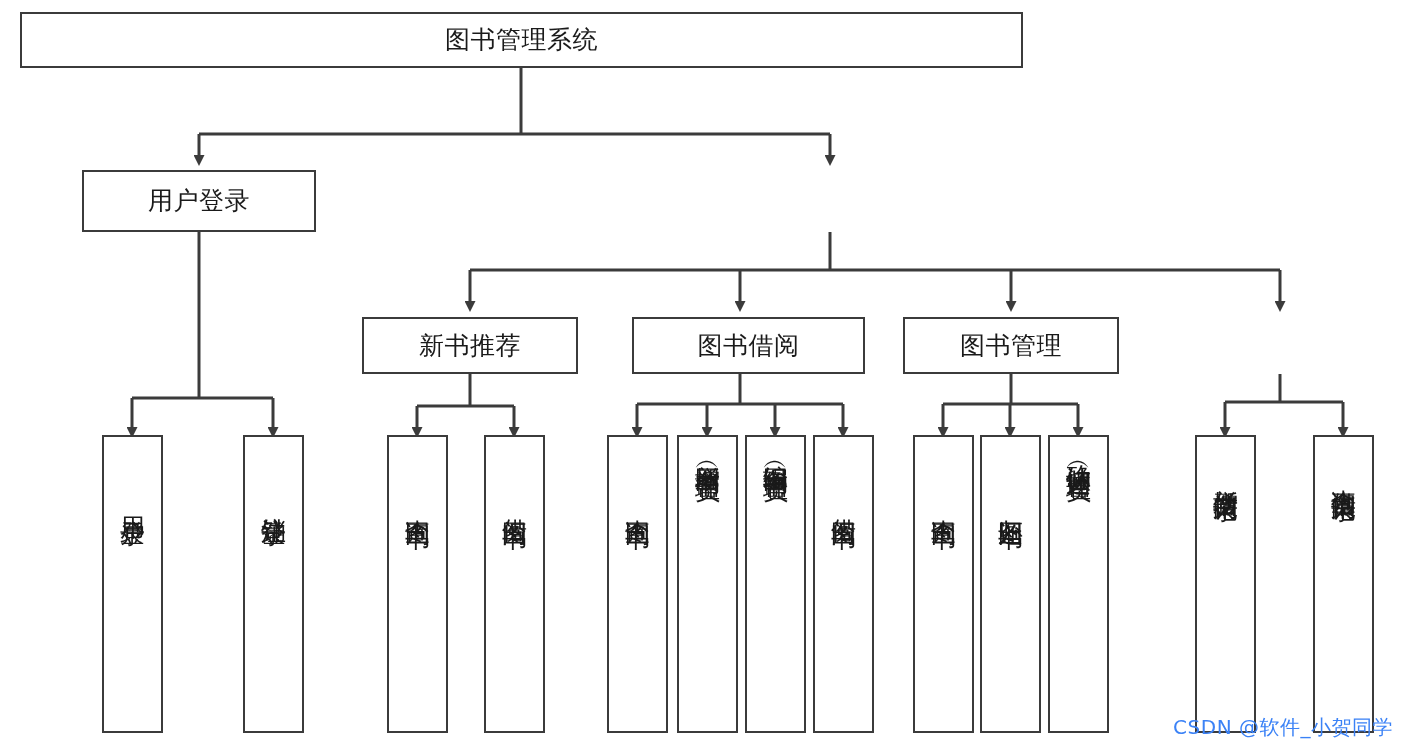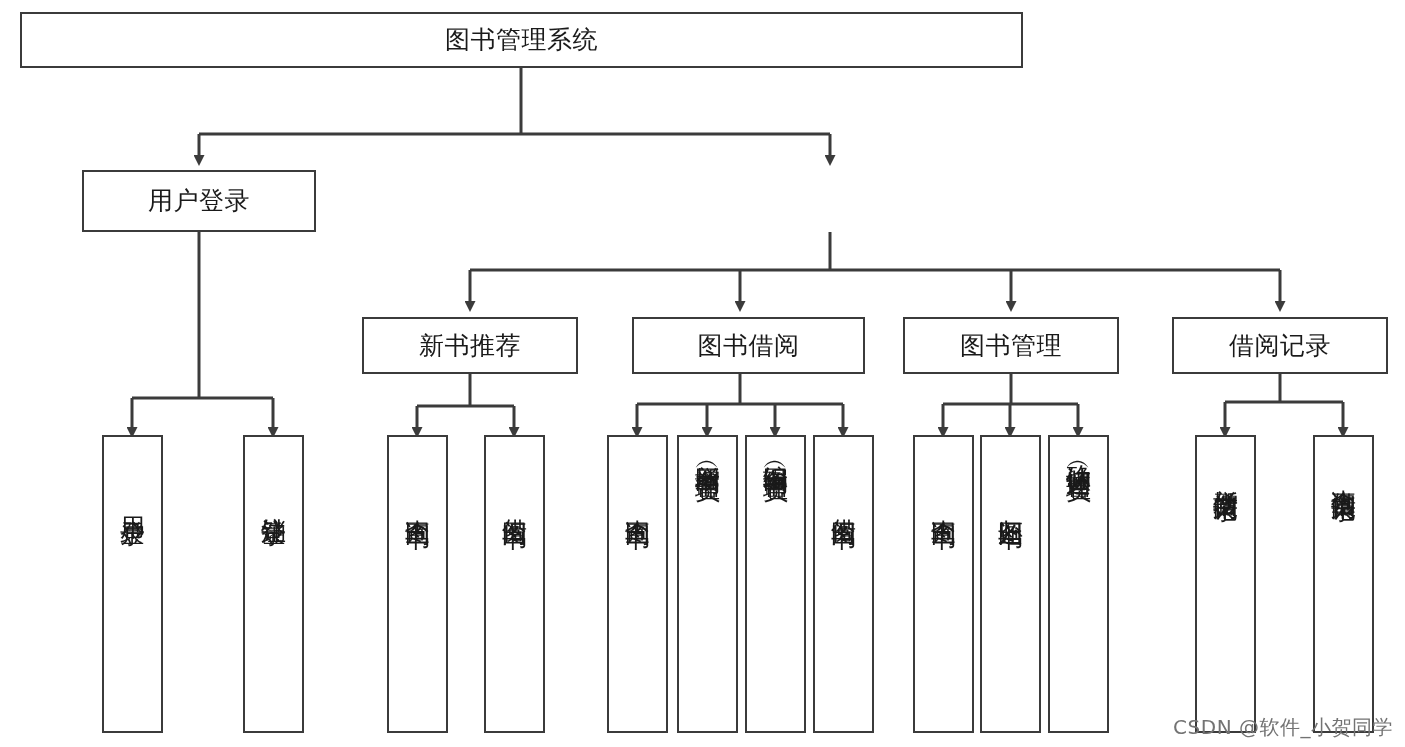--- a/index.html
+++ b/index.html
@@ -49,21 +49,21 @@
     writing-mode: vertical-rl;
     text-orientation: upright;
     letter-spacing: 2px;
     line-height: 1;
   }
   .watermark {
     position: absolute;
     right: 12px;
     bottom: 6px;
     font-size: 20px;
-    color: #737373;
+    color: #3b82f6;
     white-space: nowrap;
     letter-spacing: 0.5px;
   }
 </style>
 </head>
 <body>
 
 <div id="canvas">
 
   <svg class="diagram" viewBox="0 0 1405 747">
@@ -126,23 +126,20 @@
 
   <div class="node-box" style="left:362px; top:317px; width:216px; height:57px;">
     <span class="node-label h-label">新书推荐</span>
   </div>
   <div class="node-box" style="left:632px; top:317px; width:233px; height:57px;">
     <span class="node-label h-label">图书借阅</span>
   </div>
   <div class="node-box" style="left:903px; top:317px; width:216px; height:57px;">
     <span class="node-label h-label">图书管理</span>
   </div>
-  <div class="node-box" style="left:1172px; top:317px; width:216px; height:57px;">
-    <span class="node-label h-label">借阅记录</span>
-  </div>
 
   <div class="node-box" style="left:102px; top:435px; width:61px; height:298px; align-items:flex-start; padding-top:60px;">
     <span class="node-label v-label">用户登录</span>
   </div>
   <div class="node-box" style="left:243px; top:435px; width:61px; height:298px; align-items:flex-start; padding-top:60px;">
     <span class="node-label v-label">注销登录</span>
   </div>
 
   <div class="node-box" style="left:387px; top:435px; width:61px; height:298px; align-items:flex-start; padding-top:62px;">
     <span class="node-label v-label">查询图书</span>

